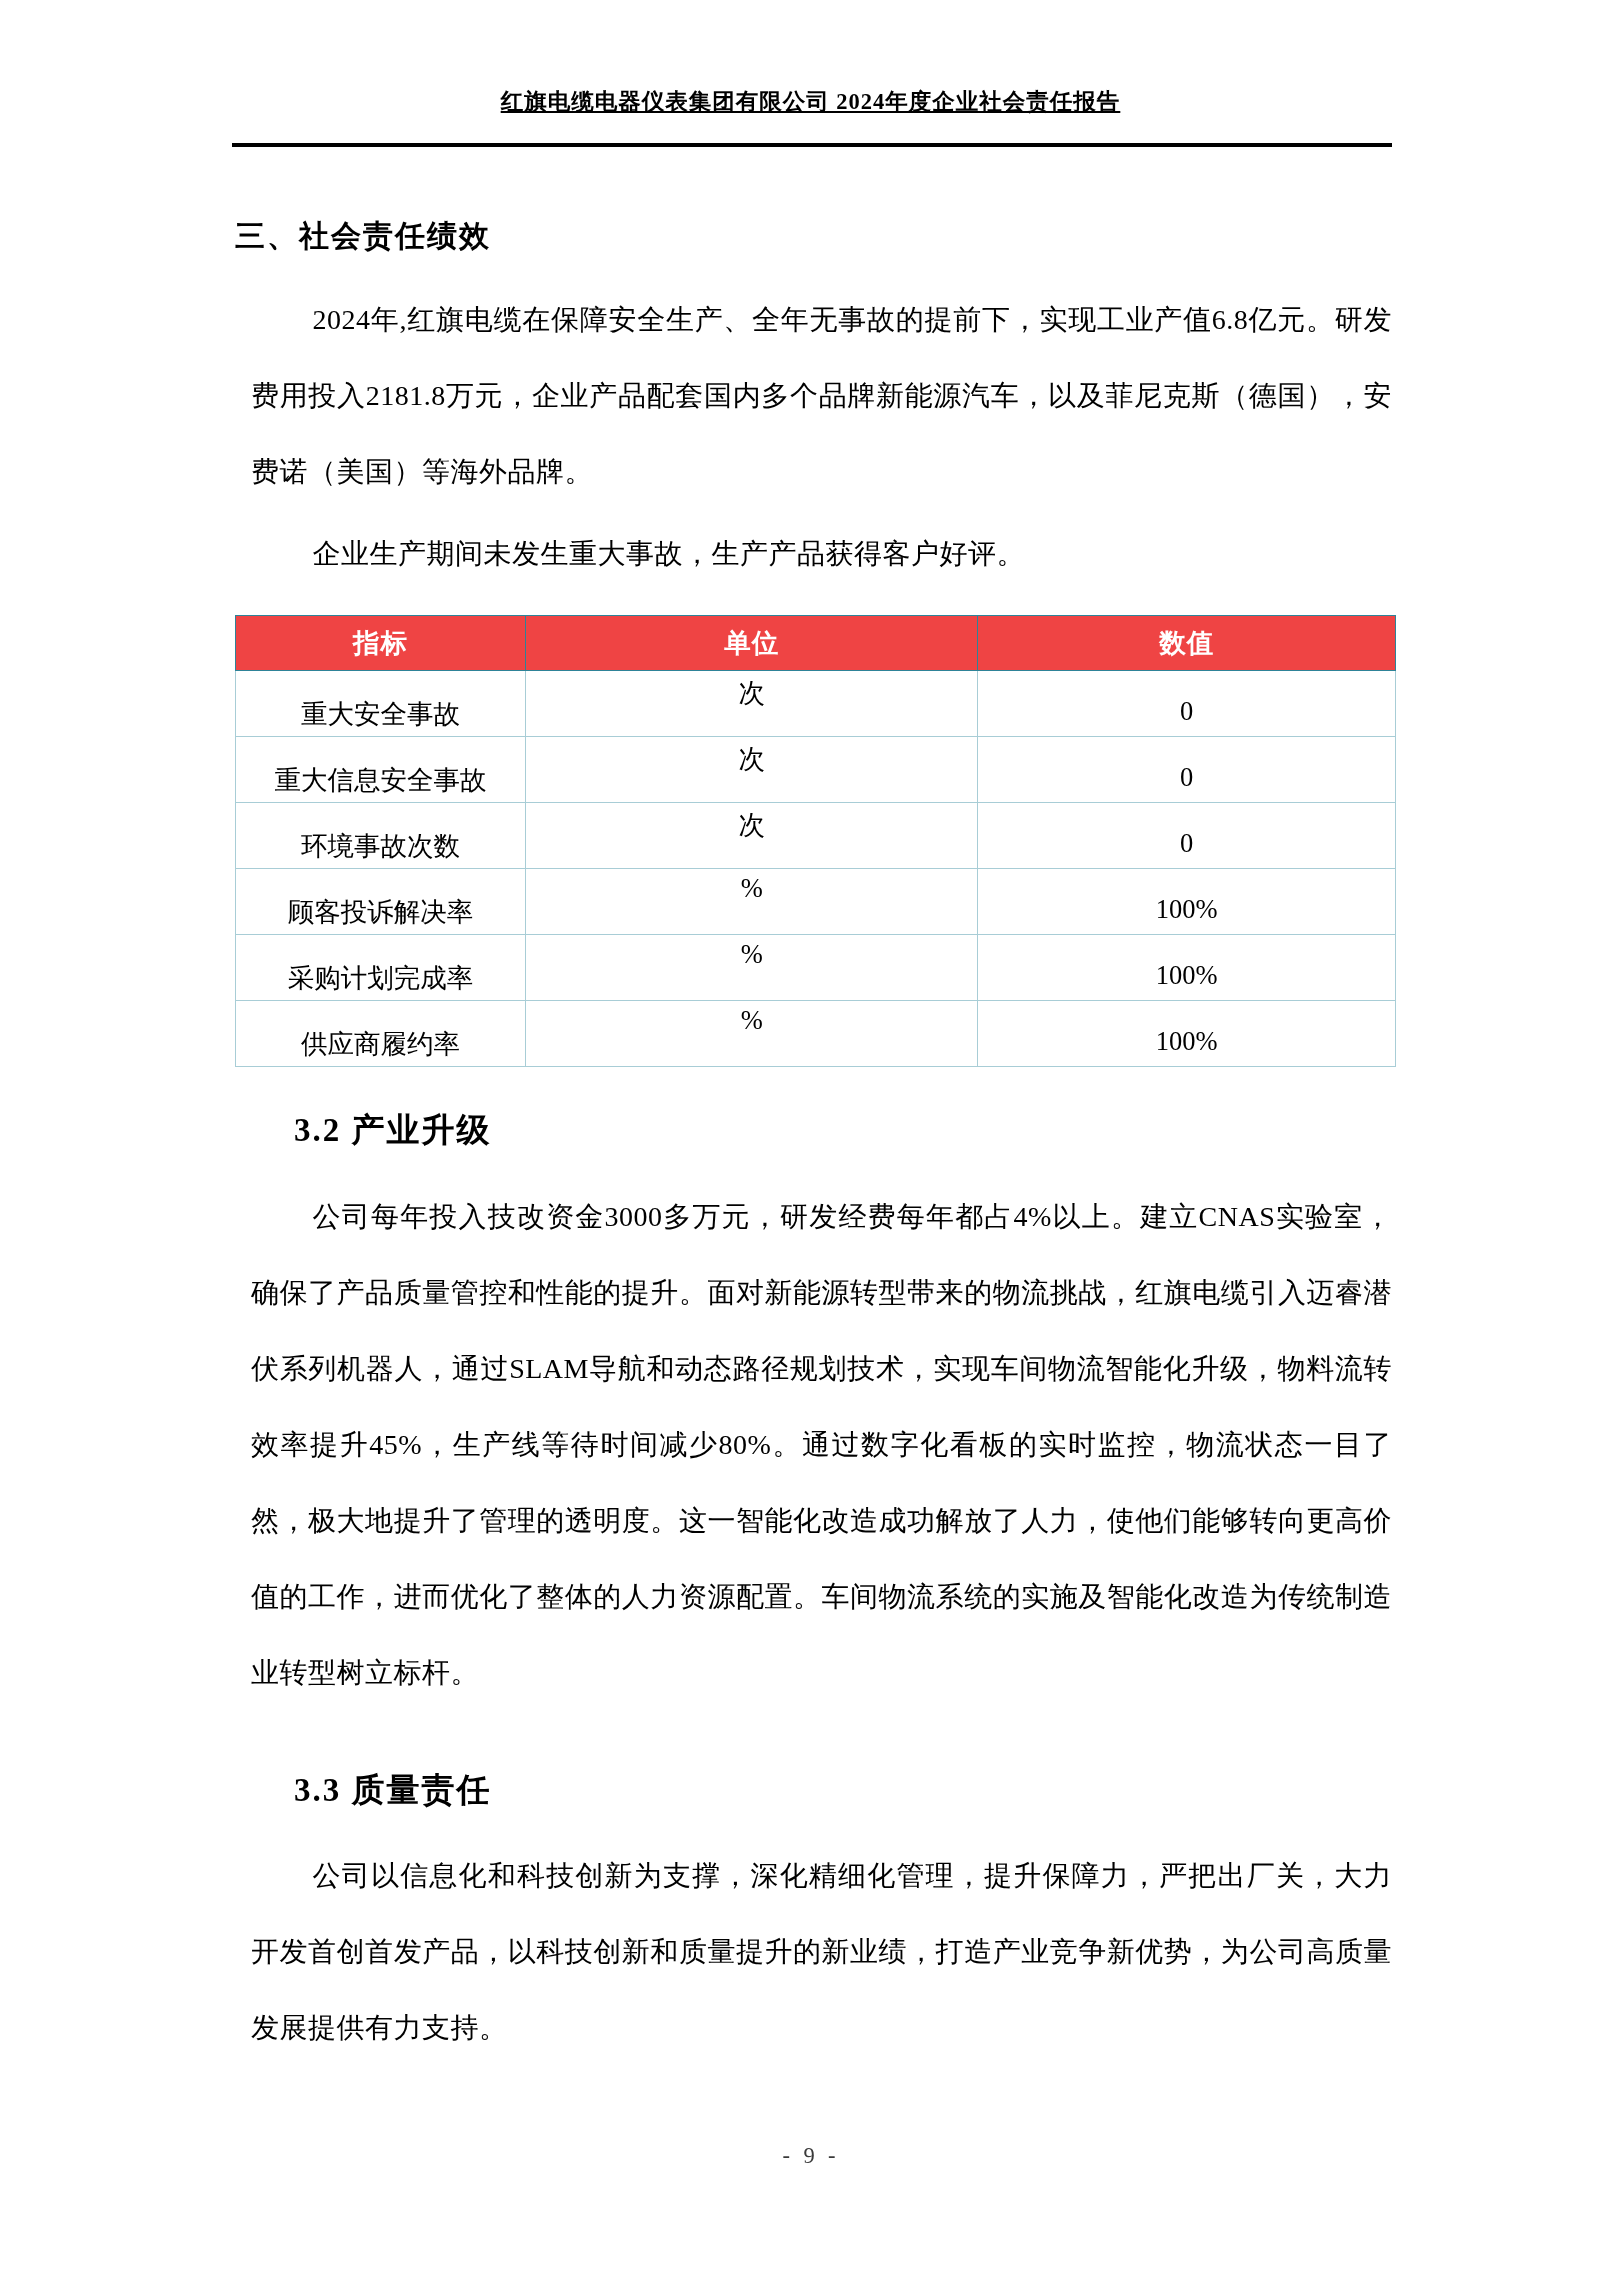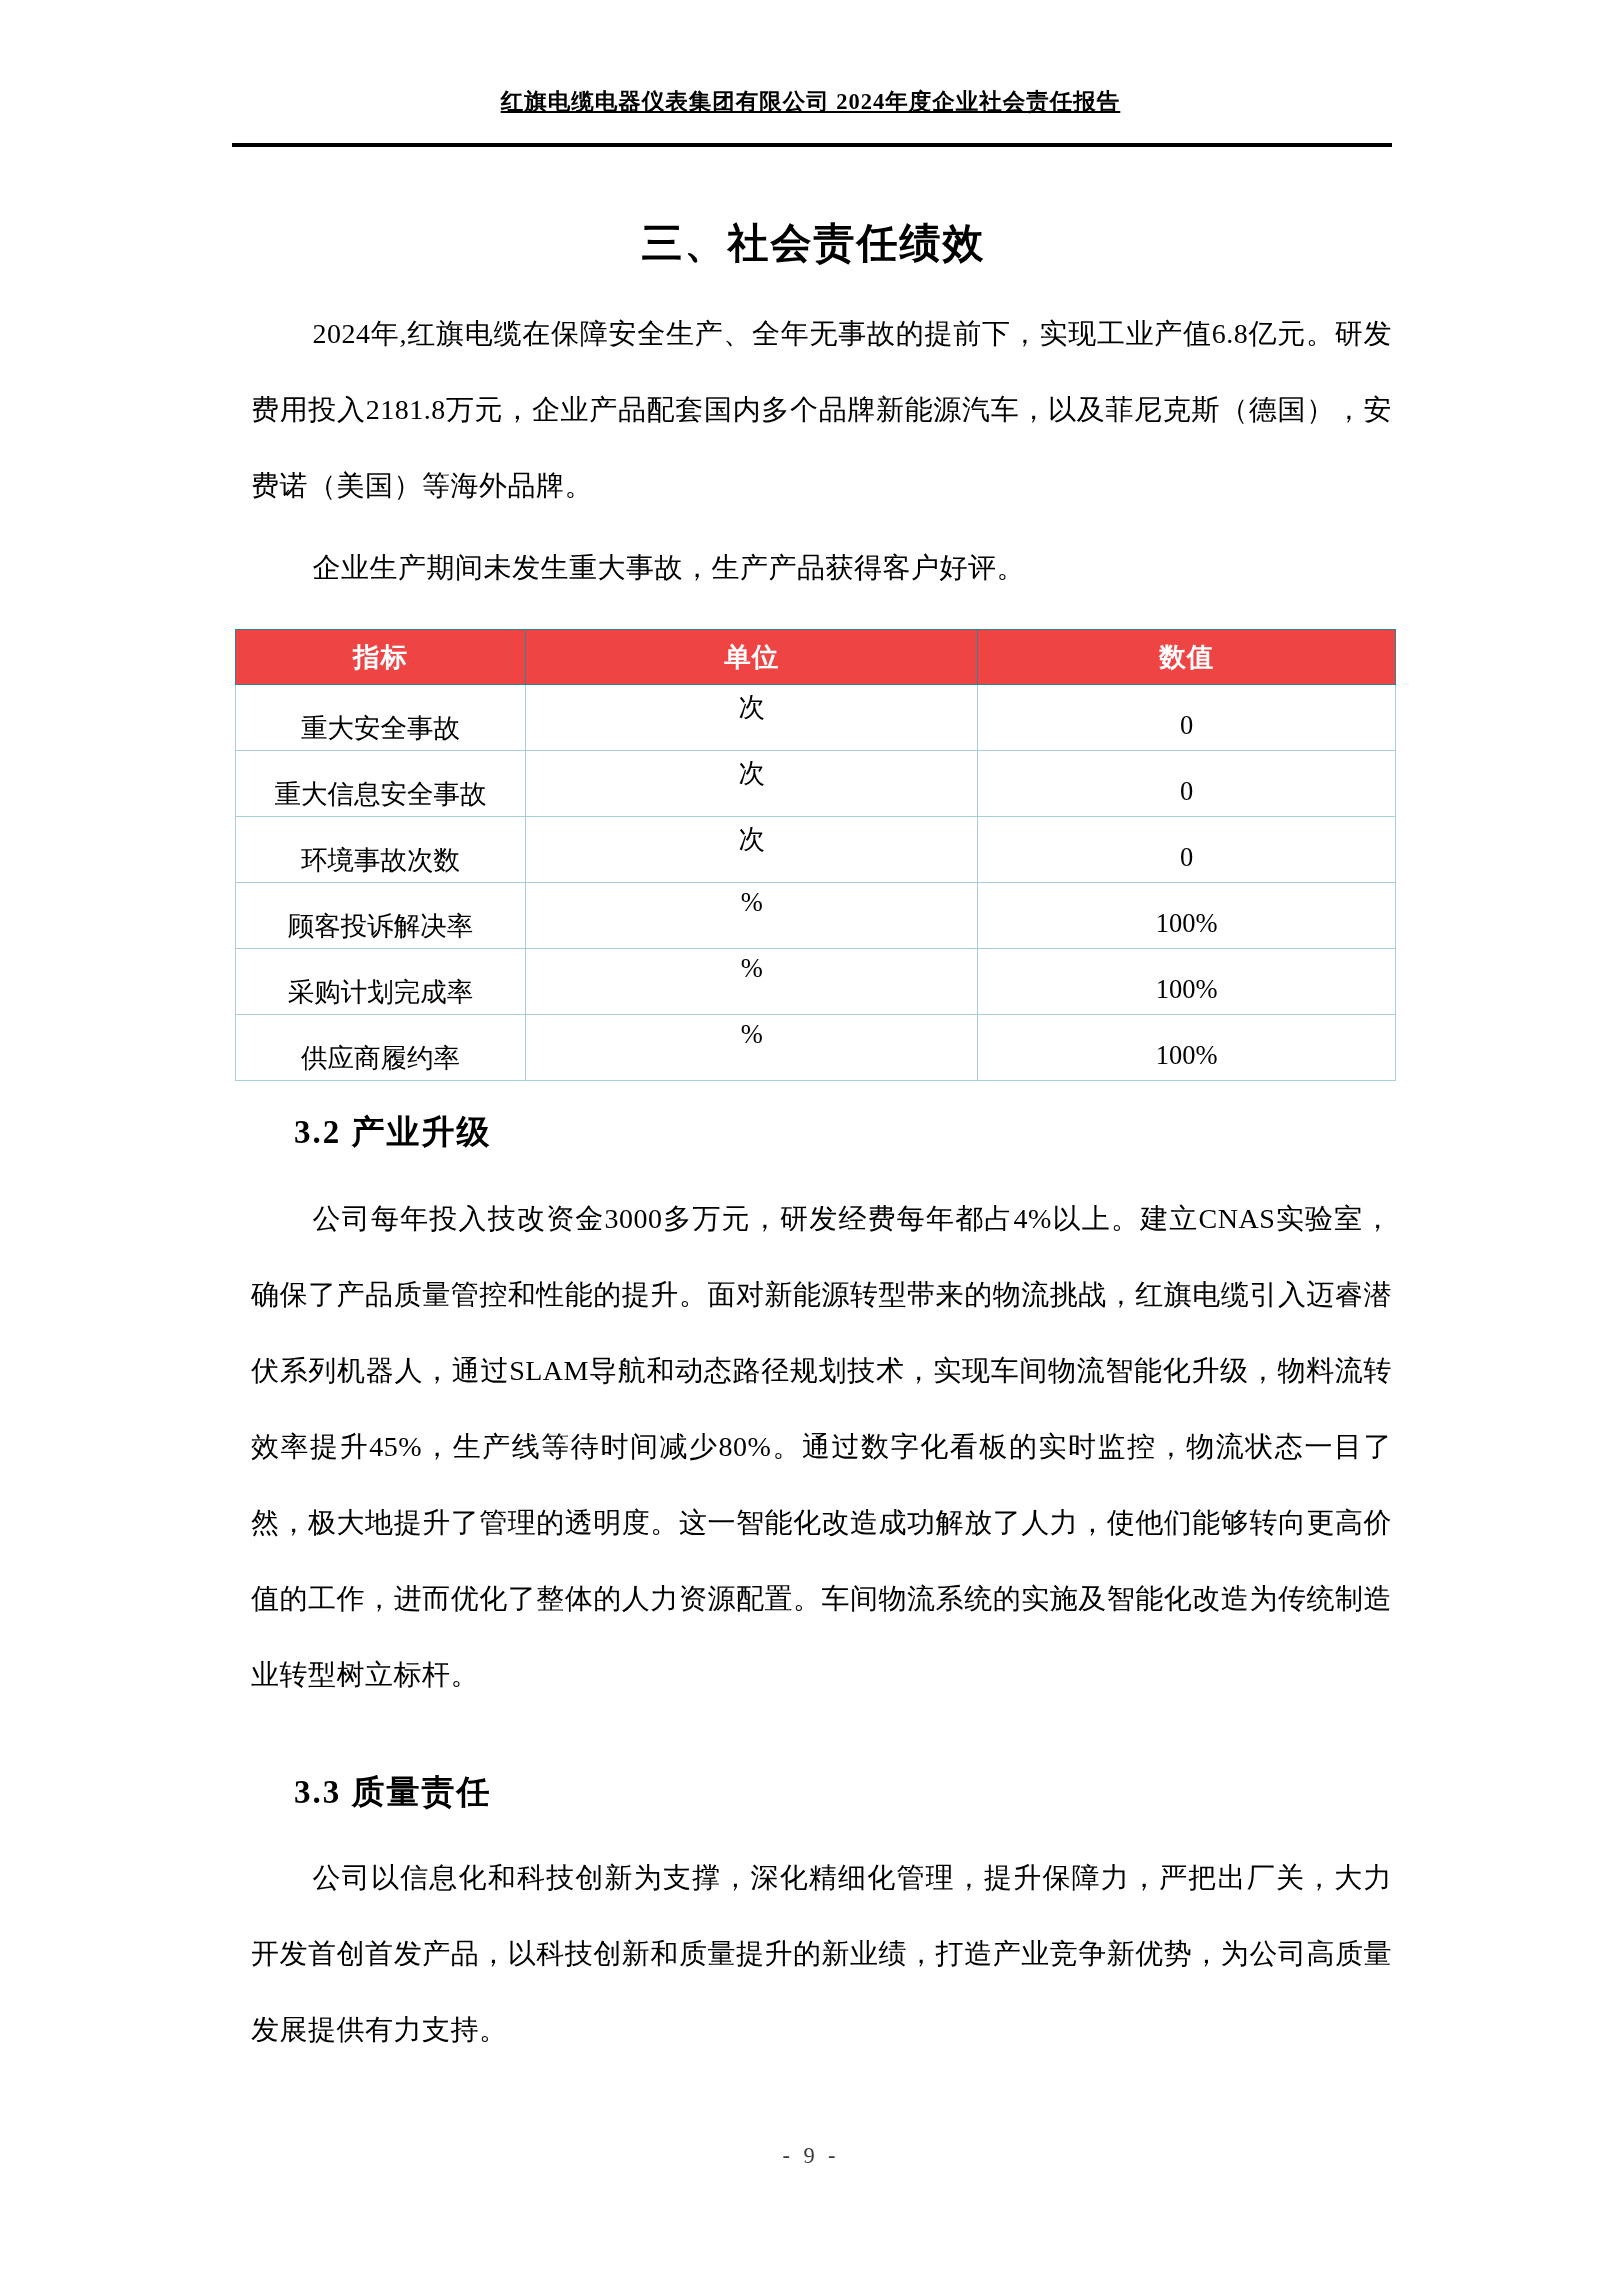--- a/index.html
+++ b/index.html
@@ -34,34 +34,33 @@
     height: 3.9px;
     background: #000000;
   }
   .content {
     position: absolute;
     top: 196px;
     left: 235px;
     width: 1157px;
   }
   .page-title {
-    text-align: center;
-    font-size: 41px;
+    font-size: 30px;
     font-weight: bold;
     margin-top: 19.6px;
     letter-spacing: 2px;
   }
   .section-heading {
     font-size: 33px;
     font-weight: bold;
     padding-left: 59px;
     letter-spacing: 2px;
   }
   .h-31 { margin-top: 67px; }
-  .h-32 { margin-top: 29px; }
+  .h-32 { margin-top: 41px; }
   .h-33 { margin-top: 57px; }
   .para {
     margin-top: 25.5px;
     font-size: 28px;
     line-height: 76px;
     text-align: justify;
     text-indent: 2.2em;
     letter-spacing: 0.5px;
     margin-left: 16px;
   }

